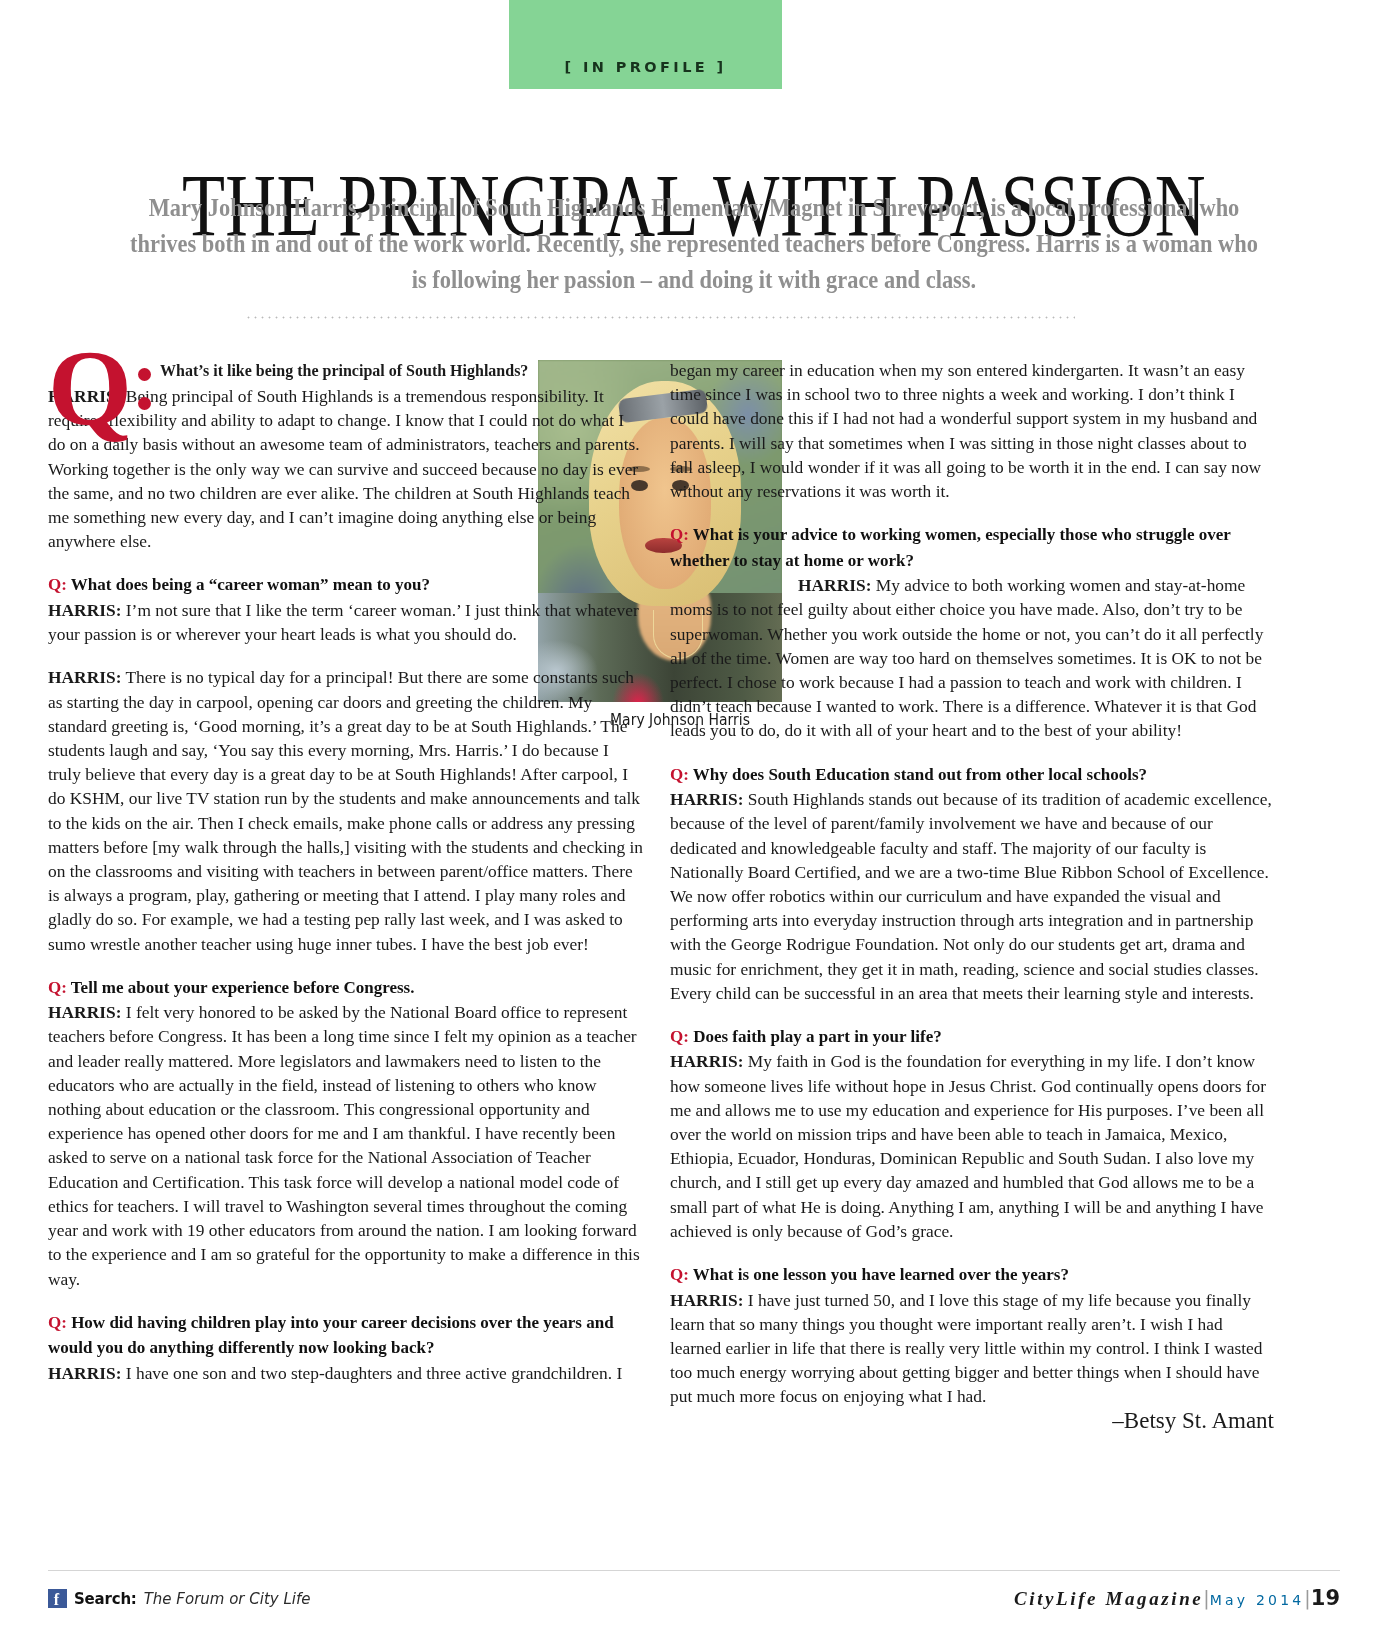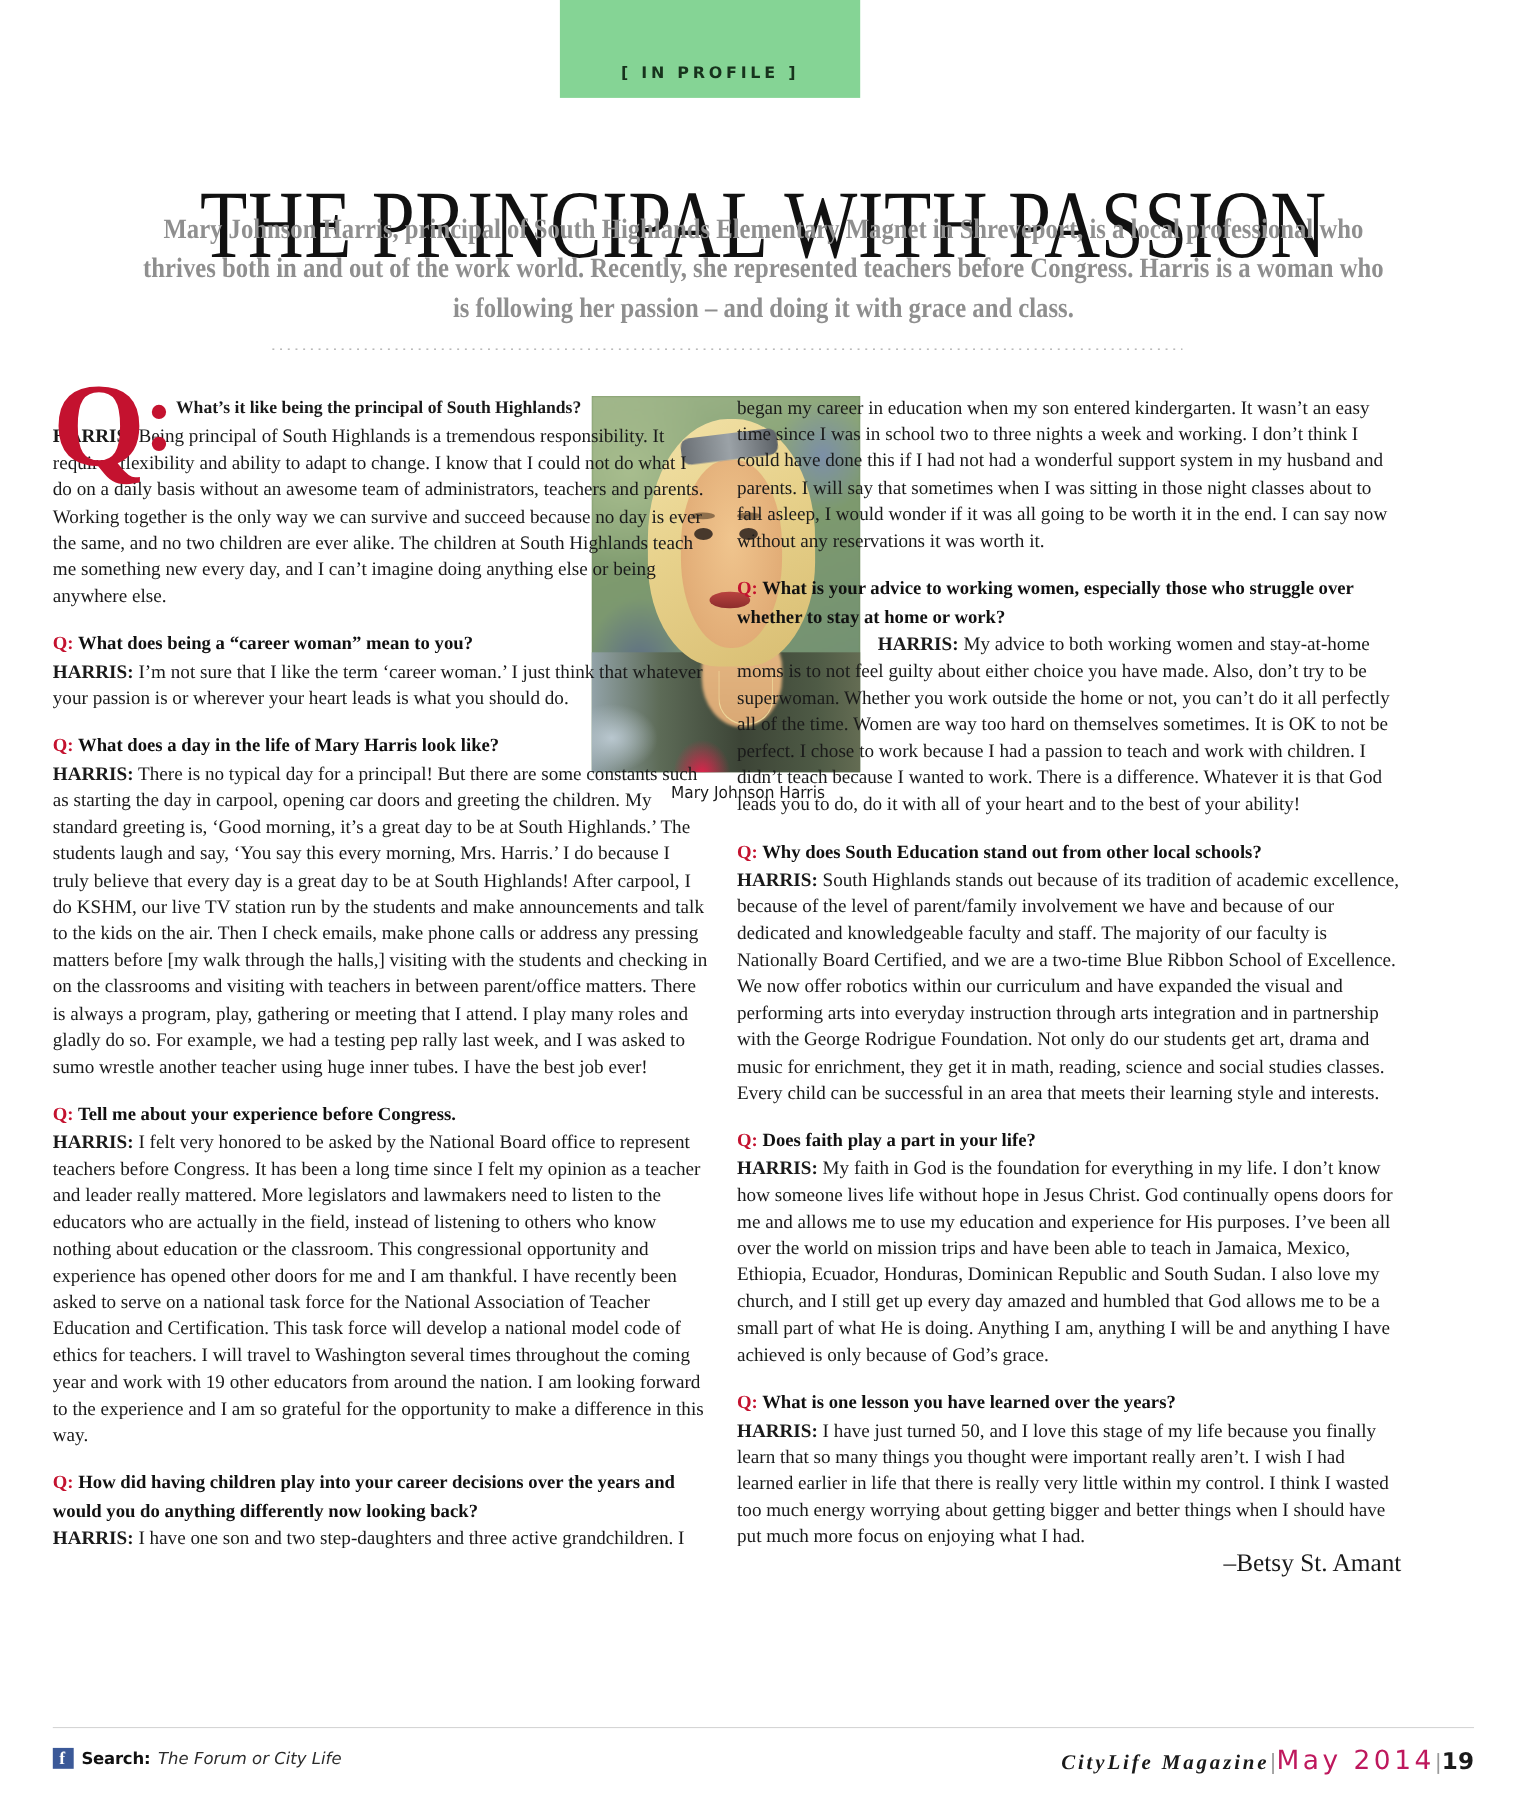--- a/index.html
+++ b/index.html
@@ -313,23 +313,23 @@
     font-family: "Liberation Serif", serif;
     font-style: italic;
     font-weight: 700;
     font-size: 19px;
     letter-spacing: 2.6px;
     color: #1a1a1a;
   }
   .f-sep { color: #9a9a9a; font-size: 19px; font-family: "DejaVu Sans", sans-serif; }
   .f-date {
     font-family: "DejaVu Sans", sans-serif;
-    font-size: 24px;
+    font-size: 14px;
     letter-spacing: 3.2px;
-    color: #be185d;
+    color: #0369a1;
   }
   .f-page {
     font-family: "DejaVu Sans", sans-serif;
     font-weight: 700;
     font-size: 21px;
     color: #1a1a1a;
   }
 
   .byline {
     text-align: right;
@@ -378,21 +378,20 @@
       </div>
     <div class="dropcap-q">What’s it like being the principal of South Highlands?</div>
     <p class="dropcap-a"><span class="who">HARRIS:</span> <span>Being principal of South Highlands is a tremendous responsibility. It requires flexibility and ability to adapt to change. I know that I could not do what I do on a daily basis without an awesome team of administrators, teachers and parents. Working together is the only way we can survive and succeed because no day is ever the same, and no two children are ever alike. The children at South Highlands teach me something new every day, and I can’t imagine doing anything else or being anywhere else.</span></p>
   </div>
 
   <div class="gap"></div>
   <p class="qhead"><span class="qmark">Q:</span> <span>What does being a “career woman” mean to you?</span></p>
   <p><span class="who">HARRIS:</span> <span>I’m not sure that I like the term ‘career woman.’ I just think that whatever your passion is or wherever your heart leads is what you should do.</span></p>
 
   <div class="gap"></div>
-  <p class="qhead"><span class="qmark">Q:</span> <span>What does a day in the life of Mary Harris look like?</span></p>
   <p><span class="who">HARRIS:</span> <span>There is no typical day for a principal! But there are some constants such as starting the day in carpool, opening car doors and greeting the children. My standard greeting is, ‘Good morning, it’s a great day to be at South Highlands.’ The students laugh and say, ‘You say this every morning, Mrs. Harris.’  I do because I truly believe that every day is a great day to be at South Highlands! After carpool, I do KSHM, our live TV station run by the students and make announcements and talk to the kids on the air. Then I check emails, make phone calls or address any pressing matters before [my walk through the halls,] visiting with the students and checking in on the classrooms and visiting with teachers in between parent/office matters. There is always a program, play, gathering or meeting that I attend. I play many roles and gladly do so. For example, we had a testing pep rally last week, and I was asked to sumo wrestle another teacher using huge inner tubes. I have the best job ever!</span></p>
 
   <div class="gap"></div>
   <p class="qhead"><span class="qmark">Q:</span> <span>Tell me about your experience before Congress.</span></p>
   <p><span class="who">HARRIS:</span> <span>I felt very honored to be asked by the National Board office to represent teachers before Congress. It has been a long time since I felt my opinion as a teacher and leader really mattered. More legislators and lawmakers need to listen to the educators who are actually in the field, instead of listening to others who know nothing about education or the classroom. This congressional opportunity and experience has opened other doors for me and I am thankful. I have recently been asked to serve on a national task force for the National Association of Teacher Education and Certification. This task force will develop a national model code of ethics for teachers. I will travel to Washington several times throughout the coming year and work with 19 other educators from around the nation. I am looking forward to the experience and I am so grateful for the opportunity to make a difference in this way.</span></p>
 
   <div class="gap"></div>
   <p class="qhead"><span class="qmark">Q:</span> <span>How did having children play into your career decisions over the years and would you do anything differently now looking back?</span></p>
   <p><span class="who">HARRIS:</span> <span>I have one son and two step-daughters and three active grandchildren. I</span></p>
 

